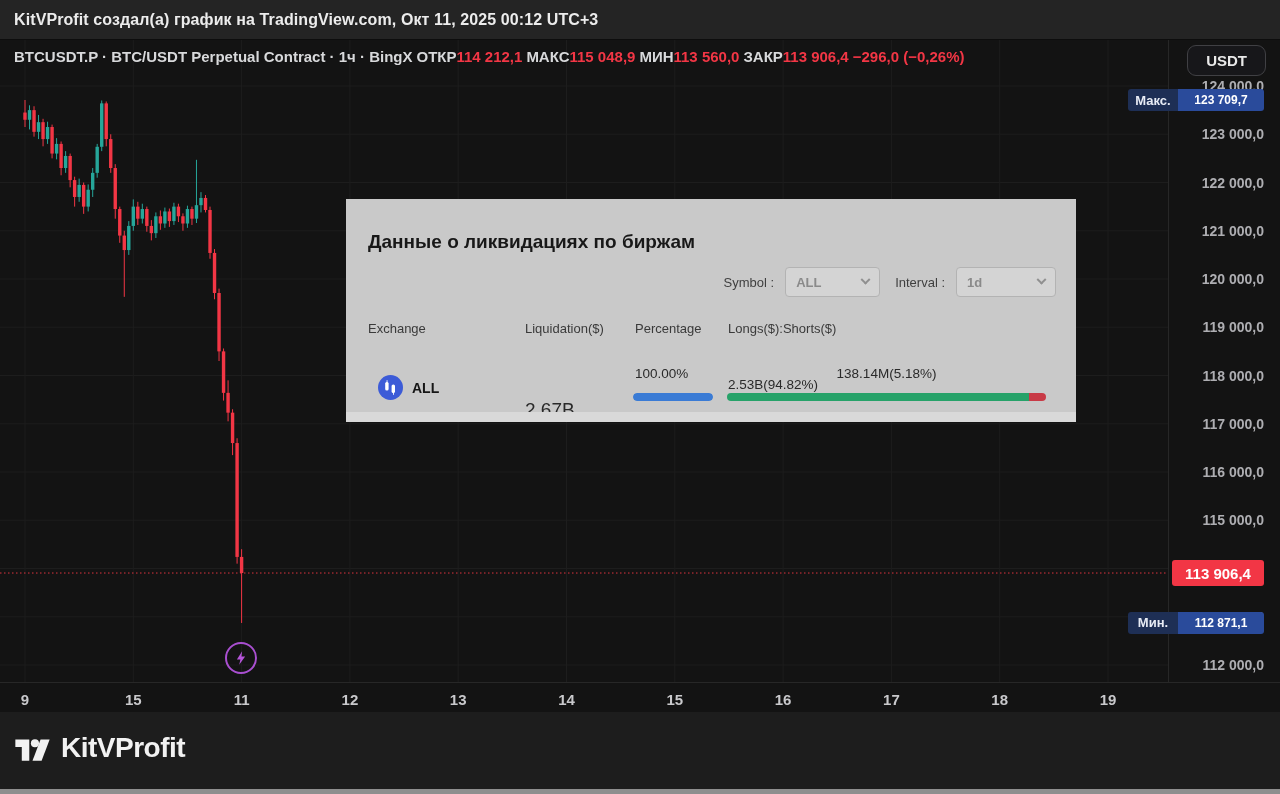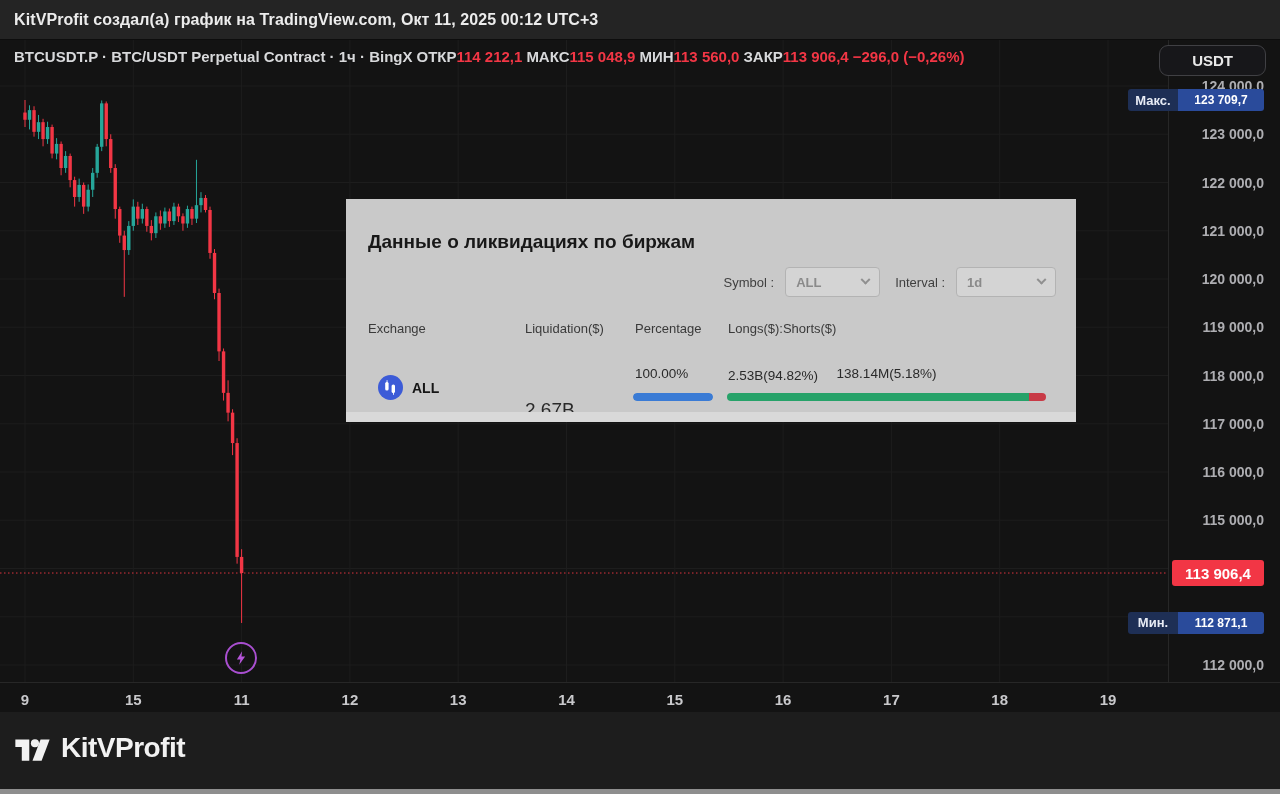--- a/index.html
+++ b/index.html
@@ -16,21 +16,21 @@
   #chart-svg { position:absolute; left:0; top:0; z-index:0; }
   .pane-sep-v { position:absolute; left:1168px; top:0; width:1px; height:642px; background:#272727; z-index:1; }
   .pane-sep-h { position:absolute; left:0; top:642px; width:1280px; height:1px; background:#272727; z-index:1; }
 
   .symbol-header { position:absolute; left:14px; top:8px; z-index:4; display:flex; align-items:baseline; gap:4px; white-space:nowrap; }
   .symbol-header .sym { color:#d8d9db; font-size:15px; font-weight:bold; }
   .symbol-header .pair { display:inline-flex; }
   .symbol-header .lbl { color:#d8d9db; font-size:15px; font-weight:bold; }
   .symbol-header .val { color:#f23645; font-size:15px; font-weight:bold; }
 
-  .usdt-btn { position:absolute; top:5px; right:14px; z-index:6; background:#17171a; color:#e9e9e9; font-family:"Liberation Sans",sans-serif; font-size:15px; font-weight:bold; border:1px solid #404044; border-radius:9px; padding:6px 32px; height:31px; cursor:pointer; }
+  .usdt-btn { position:absolute; top:5px; right:14px; z-index:6; background:#17171a; color:#e9e9e9; font-family:"Liberation Sans",sans-serif; font-size:15px; font-weight:bold; border:1px solid #404044; border-radius:9px; padding:6px 18px; height:31px; cursor:pointer; }
 
   .price-axis { position:absolute; left:1168px; right:0; top:0; height:642px; z-index:2; }
   .price-tick { position:absolute; right:16px; color:#aeaeb2; font-size:14px; font-weight:bold; white-space:nowrap; }
 
   .badge { position:absolute; right:16px; z-index:3; display:flex; height:22px; border-radius:3px; overflow:hidden; font-weight:bold; }
   .badge .badge-lbl { width:50px; background:#1e2f55; color:#e8ecf5; font-size:13px; display:flex; align-items:center; justify-content:center; }
   .badge .badge-val { width:86px; background:#2a4b9b; color:#ffffff; font-size:12px; display:flex; align-items:center; justify-content:center; }
   .last-badge { position:absolute; right:16px; width:92px; height:26px; z-index:3; background:#f23645; color:#ffffff; font-size:15px; font-weight:bold; border-radius:3px; display:flex; align-items:center; justify-content:center; }
 
   .time-axis { position:absolute; left:0; top:642px; width:1280px; height:30px; z-index:2; }
@@ -48,21 +48,21 @@
   .select-box span { color:#8a8a8a; font-size:13px; font-weight:bold; }
   .chev { margin-left:auto; width:7px; height:7px; border-right:2px solid #909090; border-bottom:2px solid #909090; transform:rotate(45deg) translate(-2px,-2px); }
   .liq-cols span { position:absolute; top:122px; font-size:13px; color:#3a3a3a; }
   .liq-row .exch { position:absolute; left:32px; top:176px; display:flex; align-items:center; gap:9px; }
   .liq-row .exch b { color:#161616; font-size:14px; }
   .exch-icon { width:25px; height:25px; display:block; }
   .liq-val { position:absolute; left:179px; top:200px; font-size:19px; color:#2a2a2a; }
   .pct-text { position:absolute; left:289px; top:167px; font-size:13.5px; color:#2a2a2a; }
   .bar-blue { position:absolute; left:287px; top:194px; width:80px; height:8px; border-radius:4px; overflow:hidden; }
   .bar-blue .fill { height:100%; background:#3a7bd5; border-radius:4px; }
-  .ls-longs { position:absolute; left:382px; top:169px; font-size:13.5px; color:#2a2a2a; }
+  .ls-longs { position:absolute; left:382px; top:178px; font-size:13.5px; color:#2a2a2a; }
   .ls-shorts { position:absolute; left:381px; top:167px; width:319px; text-align:center; font-size:13.5px; color:#2a2a2a; }
   .ls-bar { position:absolute; left:381px; top:194px; width:319px; height:8px; border-radius:4px; overflow:hidden; display:flex; }
   .ls-bar .green { height:100%; background:#26a269; }
   .ls-bar .red { height:100%; background:#c83a46; }
 
   
   .footer { position:absolute; left:0; top:712px; width:1280px; height:77px; background:#1d1d1d; }
   .tv-logo { position:absolute; left:14px; top:20px; display:flex; align-items:center; gap:10px; cursor:pointer; }
   .tv-logo svg { display:block; }
   .tv-logo span { color:#f2f2f2; font-size:28px; font-weight:bold; letter-spacing:-0.5px; }

